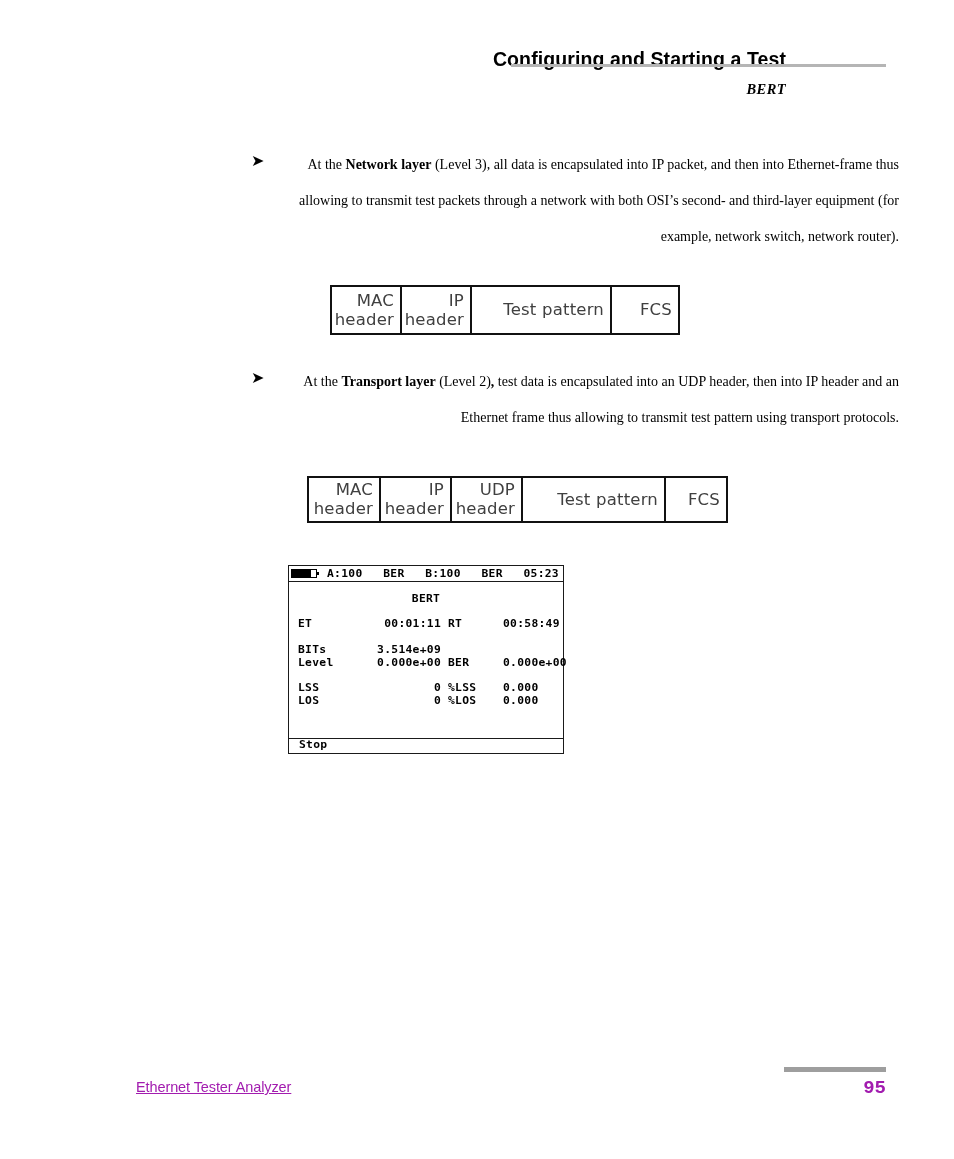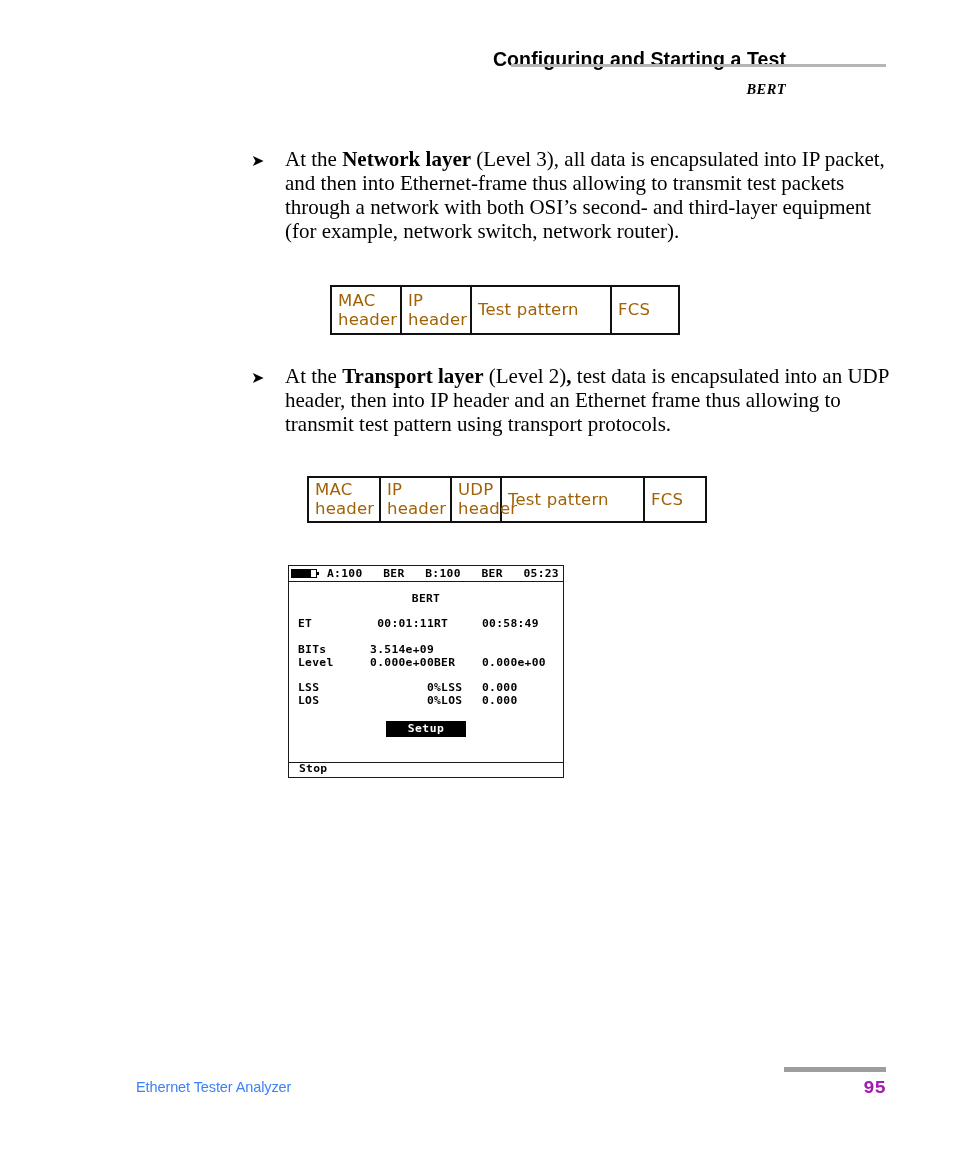--- a/index.html
+++ b/index.html
@@ -60,80 +60,80 @@
   .bullet-arrow {
     width: 34px;
     flex: 0 0 34px;
     font-size: 16px;
     line-height: 25px;
     padding-top: 1px;
     color: #000;
   }
   .bullet-text {
     font-family: "Liberation Serif", serif;
-    font-size: 21px;
-    line-height: 24px;
-    text-align: left;
+    font-size: 14px;
+    line-height: 36px;
+    text-align: right;
   }
   .bullet-text b { font-weight: bold; }
 
   #para-network { left: 251px; top: 147px; width: 648px; }
   #para-transport { left: 251px; top: 364px; width: 648px; }
 
   
   .frame-diagram {
     position: absolute;
     display: flex;
     border: 2px solid #111;
     background: #fff;
     box-sizing: content-box;
   }
   .frame-cell {
     border-right: 2px solid #111;
     box-sizing: border-box;
     display: flex;
     flex-direction: column;
-    align-items: flex-start;
+    align-items: flex-end;
     justify-content: center;
     font-family: "DejaVu Sans", sans-serif;
     font-size: 16.5px;
     line-height: 19px;
     letter-spacing: 0.2px;
     padding: 5px 6px 6px 6px;
-    color: #a16207;
+    color: #404040;
   }
   .frame-cell:last-child { border-right: none; }
   .frame-cell .l1, .frame-cell .l2 { display: block; white-space: nowrap; }
 
   #diagram-network { left: 330px; top: 285px; height: 46px; }
   #diagram-network .c-mac { width: 70px; }
   #diagram-network .c-ip { width: 70px; }
   #diagram-network .c-payload { width: 140px; }
   #diagram-network .c-fcs { width: 66px; }
 
   #diagram-transport { left: 307px; top: 476px; height: 43px; }
   #diagram-transport .c-mac { width: 72px; }
   #diagram-transport .c-ip { width: 71px; }
-  #diagram-transport .c-udp { width: 50px; }
+  #diagram-transport .c-udp { width: 71px; }
   #diagram-transport .c-payload { width: 143px; }
   #diagram-transport .c-fcs { width: 60px; }
 
   
   #lcd-device {
     position: absolute;
     left: 288px;
     top: 565px;
     width: 276px;
     background: #ffffff;
   }
   .lcd-main {
     border: 1.5px solid #1a1a1a;
     border-bottom: 1.5px solid #1a1a1a;
     background: #fff;
-    height: 198px;
+    height: 174px;
     position: relative;
     box-sizing: border-box;
   }
   .lcd-statusbar {
     height: 16px;
     border-bottom: 1.5px solid #1a1a1a;
     display: flex;
     align-items: center;
     padding: 0 3px 0 2px;
     box-sizing: border-box;
@@ -177,20 +177,21 @@
     margin-top: 11px;
   }
   .lcd-rows {
     padding: 0 9px;
     margin-top: 14px;
   }
   .lcd-row {
     display: flex;
     margin-bottom: 2px;
     white-space: pre;
+    gap: 7px;
   }
   .lcd-row .k1 { width: 52px; flex: 0 0 52px; }
   .lcd-row .v1 { width: 84px; flex: 0 0 84px; text-align: right; }
   .lcd-row .k2 { width: 48px; flex: 0 0 48px; }
   .lcd-row .v2 { flex: 0 0 auto; }
   .rows-gap { height: 12px; }
   .setup-wrap {
     display: flex;
     justify-content: center;
     margin-top: 14px;
@@ -217,22 +218,23 @@
     bottom: 55px;
     width: 954px;
     height: 40px;
   }
   .footer-left {
     position: absolute;
     left: 136px;
     top: 15px;
     font-family: "Liberation Sans", sans-serif;
     font-size: 14.5px;
-    color: #3b82f6;
+    color: #a21caf;
     letter-spacing: -0.1px;
+    text-decoration: underline;
   }
   .footer-rule {
     position: absolute;
     right: 68px;
     top: 3px;
     width: 102px;
     height: 5px;
     background: #9e9e9e;
   }
   .footer-page {
@@ -350,23 +352,20 @@
         <span class="v2">0.000</span>
       </div>
       <div class="lcd-row lcd-font">
         <span class="k1">LOS</span>
         <span class="v1">0</span>
         <span class="k2">%LOS</span>
         <span class="v2">0.000</span>
       </div>
     </div>
 
-    <div class="setup-wrap">
-      <div class="setup-button lcd-font">Setup</div>
-    </div>
   </div>
 
   <div class="lcd-softbar">
     <span class="lcd-font">Stop</span>
   </div>
 </div>
 
 <div class="page-footer">
   <div class="footer-left">Ethernet Tester Analyzer</div>
   <div class="footer-rule"></div>

